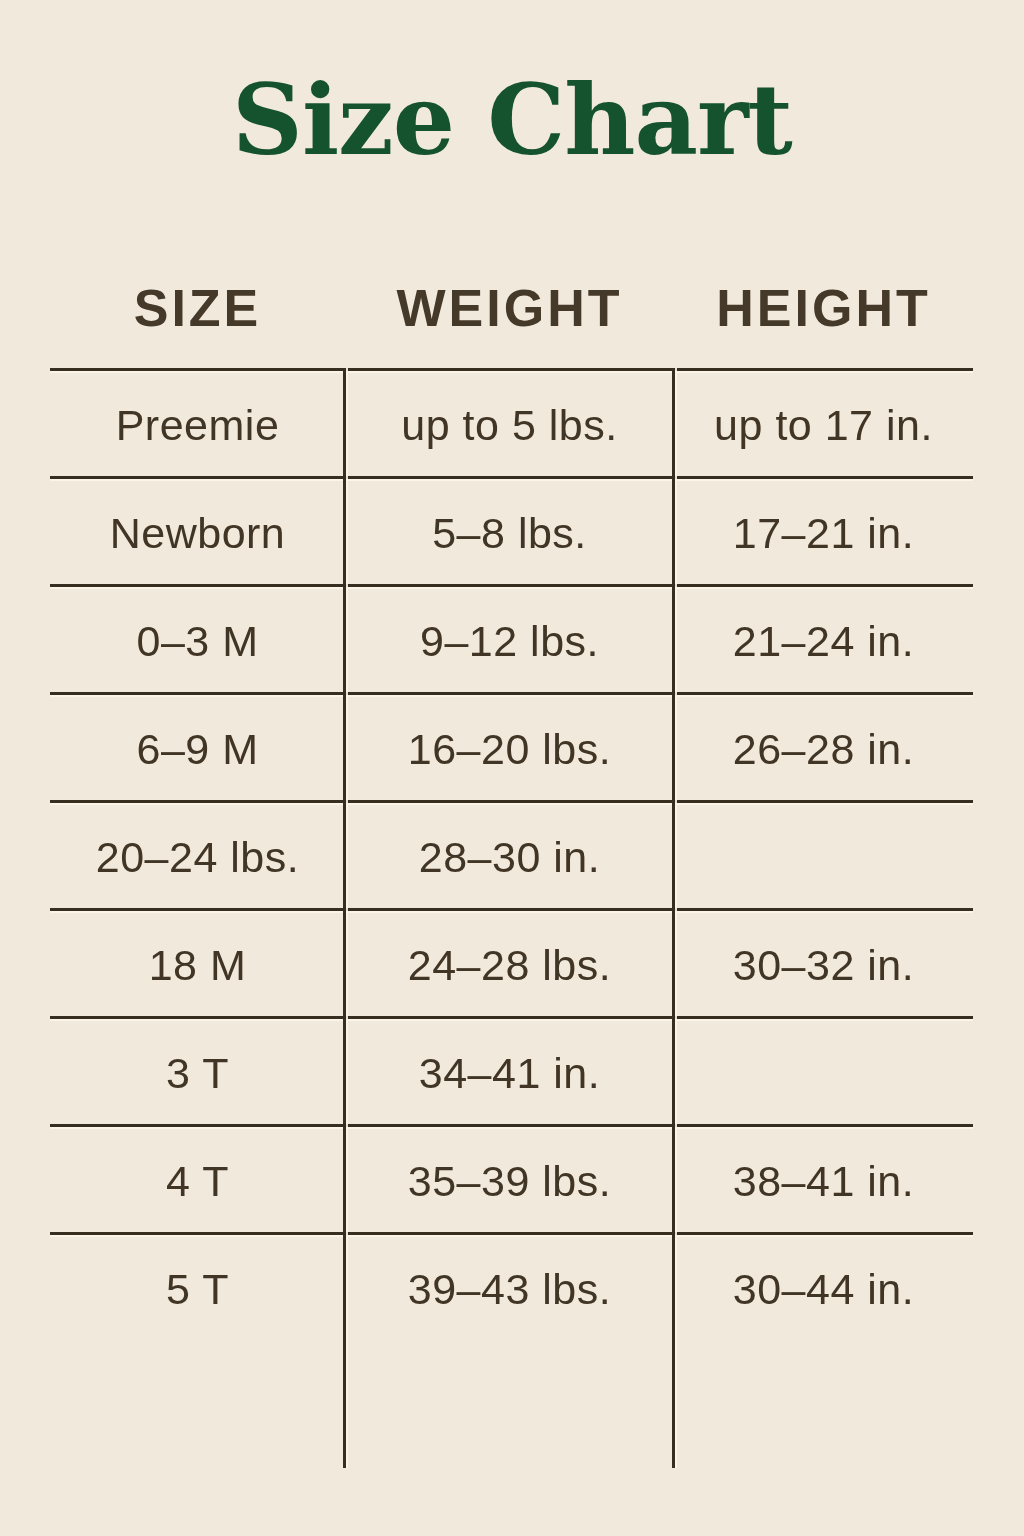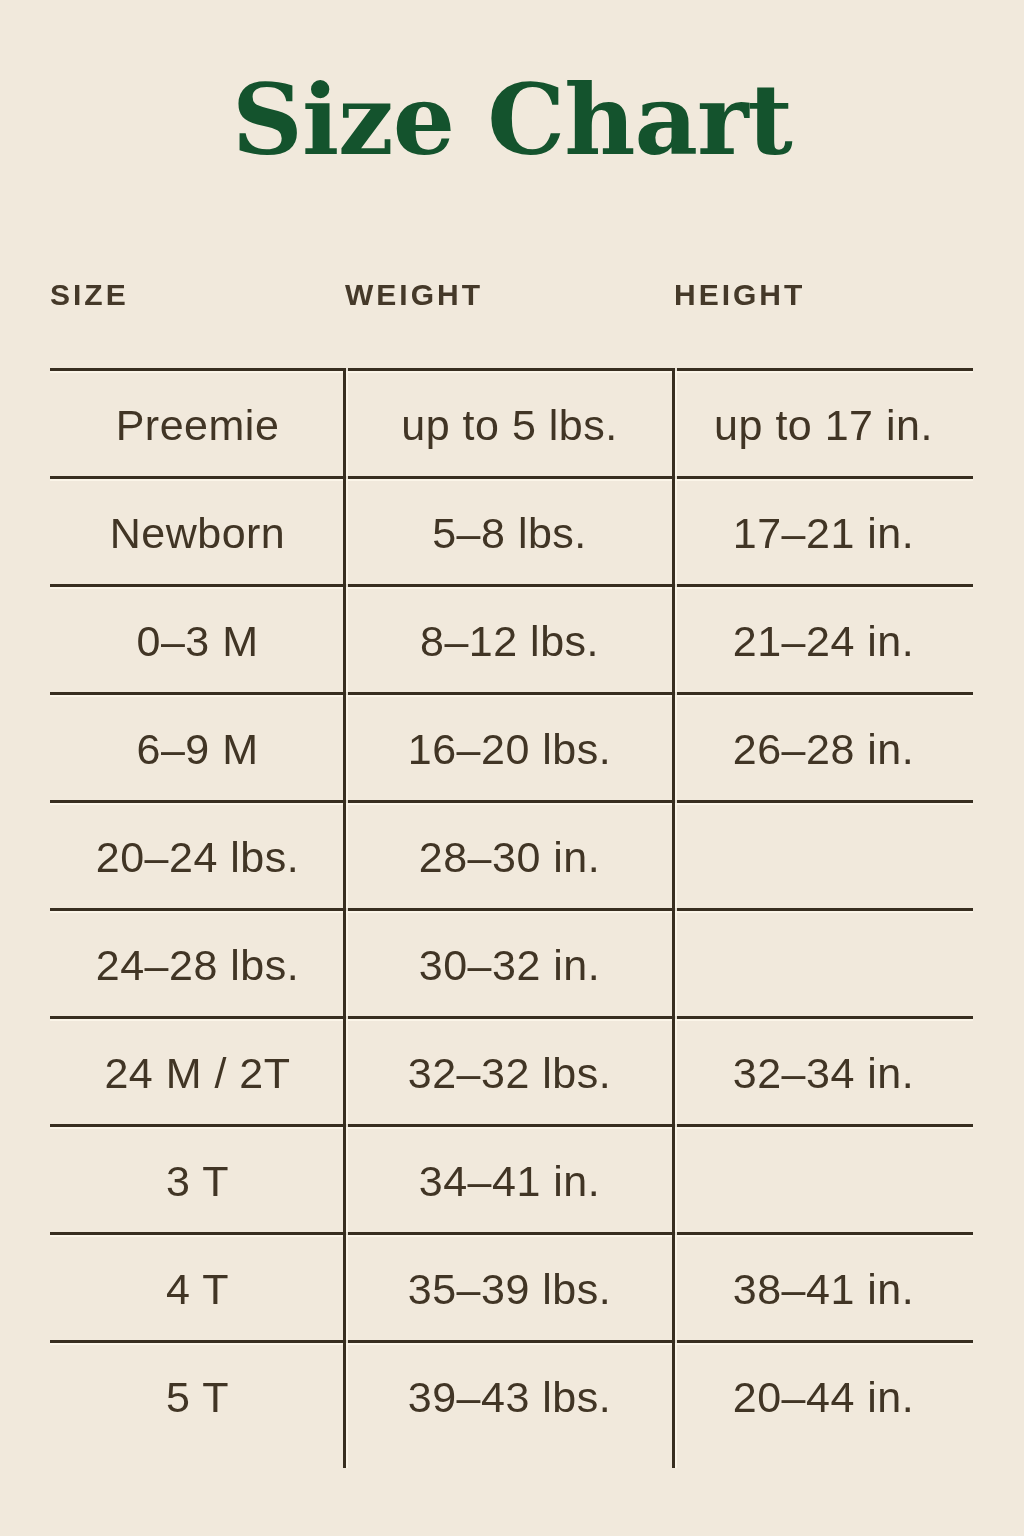--- a/index.html
+++ b/index.html
@@ -34,22 +34,23 @@
   }
   .thead {
     position: absolute;
     top: 278px;
     left: 50px;
     width: 923px;
     display: grid;
     grid-template-columns: 295px 329px 299px;
   }
   .th {
+    text-align: center;
     font-weight: 700;
-    font-size: 30px;
+    font-size: 52px;
     letter-spacing: 3px;
     color: #453929;
   }
   .table {
     position: absolute;
     top: 368px;
     left: 50px;
     width: 923px;
     height: 1100px;
   }
@@ -108,51 +109,47 @@
           <div class="cell">up to 5 lbs.</div>
           <div class="cell">up to 17 in.</div>
         </div>
         <div class="row">
           <div class="cell">Newborn</div>
           <div class="cell">5–8 lbs.</div>
           <div class="cell">17–21 in.</div>
         </div>
         <div class="row">
           <div class="cell">0–3 M</div>
-          <div class="cell">8–12 lbs.</div>
+          <div class="cell">9–12 lbs.</div>
           <div class="cell">21–24 in.</div>
         </div>
         <div class="row">
           <div class="cell">6–9 M</div>
           <div class="cell">16–20 lbs.</div>
           <div class="cell">26–28 in.</div>
         </div>
         <div class="row">
           <div class="cell">20–24 lbs.</div>
           <div class="cell">28–30 in.</div>
         </div>
         <div class="row">
+          <div class="cell">18 M</div>
           <div class="cell">24–28 lbs.</div>
           <div class="cell">30–32 in.</div>
-        </div>
-        <div class="row">
-          <div class="cell">24 M / 2T</div>
-          <div class="cell">32–32 lbs.</div>
-          <div class="cell">32–34 in.</div>
         </div>
         <div class="row">
           <div class="cell">3 T</div>
           <div class="cell">34–41 in.</div>
         </div>
         <div class="row">
           <div class="cell">4 T</div>
           <div class="cell">35–39 lbs.</div>
           <div class="cell">38–41 in.</div>
         </div>
         <div class="row">
           <div class="cell">5 T</div>
           <div class="cell">39–43 lbs.</div>
-          <div class="cell">20–44 in.</div>
+          <div class="cell">30–44 in.</div>
         </div>
       </div>
   </div>
 
 </div>
 
 </body></html>

